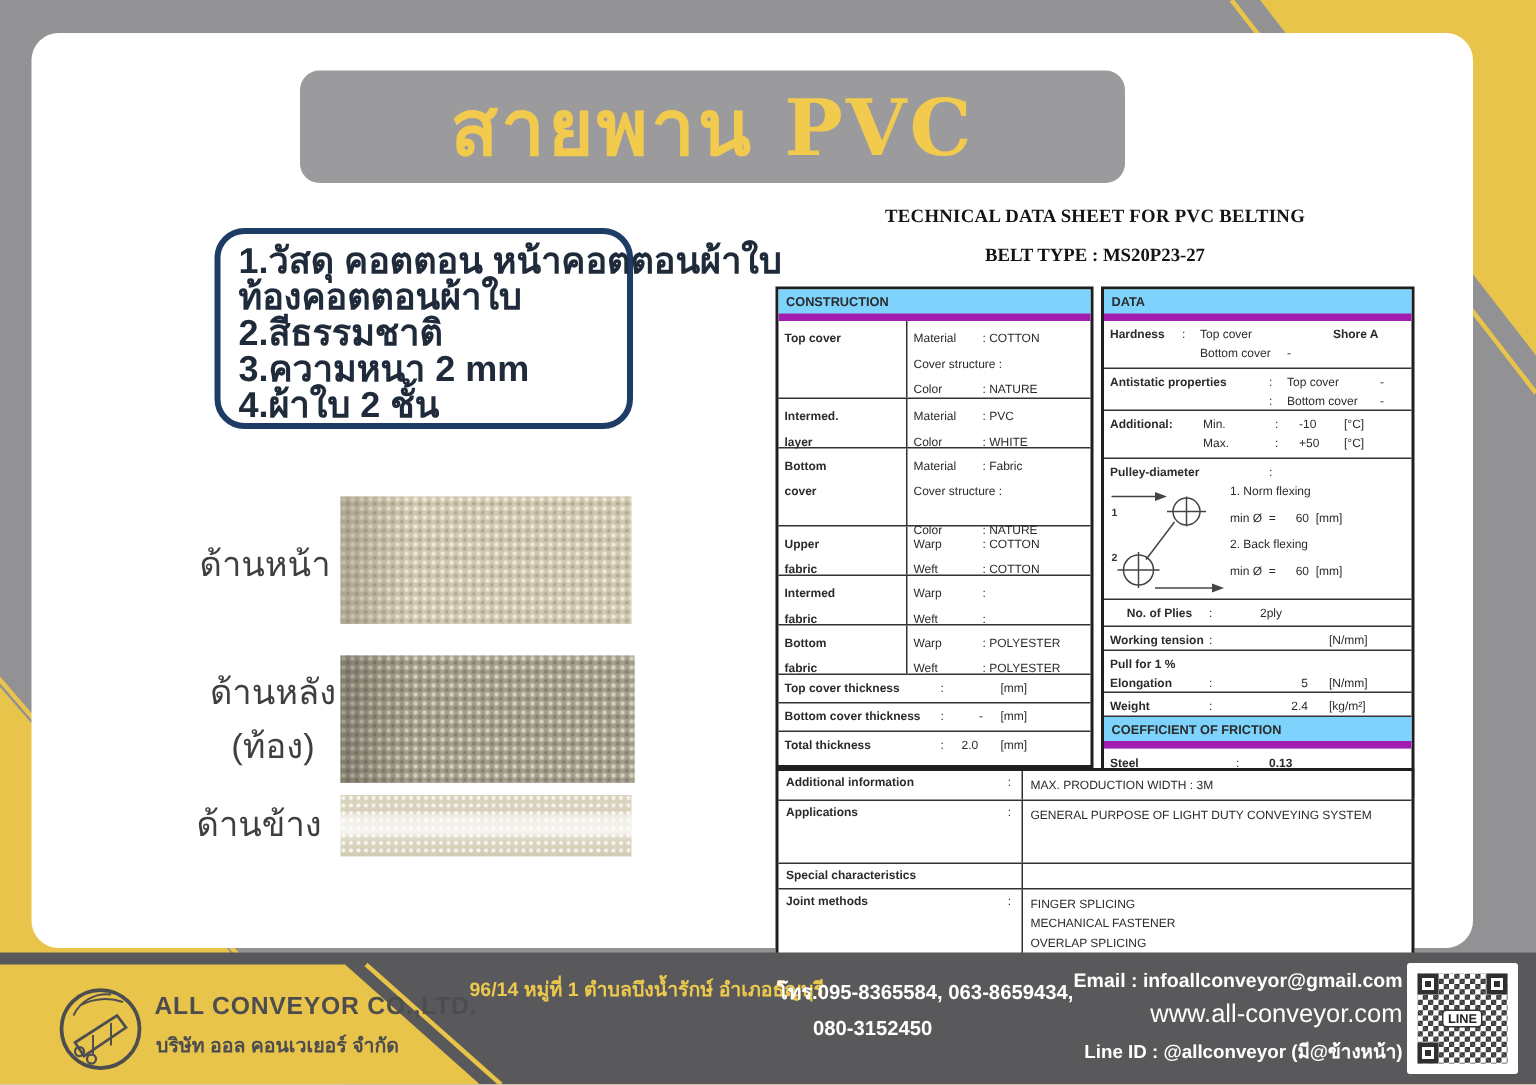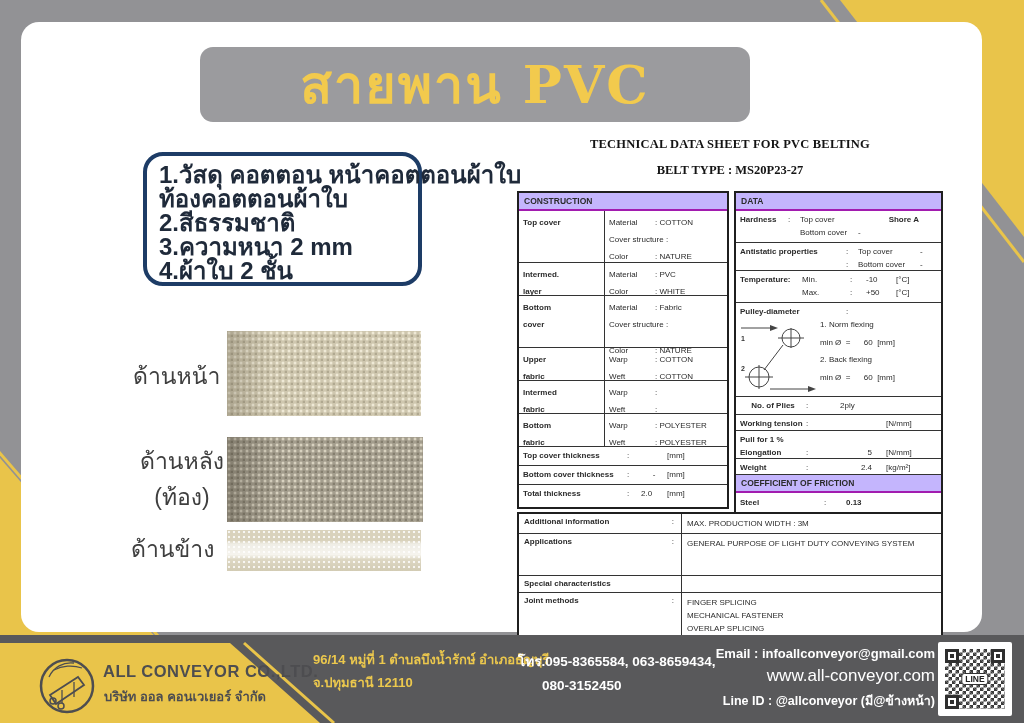--- a/index.html
+++ b/index.html
@@ -48,21 +48,21 @@
   .sheet-title{position:absolute;left:517px;width:426px;text-align:center;
                font-family:"Liberation Serif","DejaVu Serif",serif;font-weight:bold;color:#141414;}
   .st1{top:137px;font-size:12.5px;letter-spacing:.2px;}
   .st2{top:163px;font-size:12.5px;}
 
   .tbl{position:absolute;background:#fff;border:2px solid #1f1f1f;box-sizing:border-box;
        font-size:8px;color:#2b2b2b;line-height:10px;}
   .construction{left:517px;top:191px;width:212px;}
   .data-tbl{left:734px;top:191px;width:209px;}
   .extra-tbl{left:517px;top:512px;width:426px;}
-  .thead{background:#c4b5fd;font-weight:bold;font-size:8.5px;padding:3px 5px;border-bottom:2px solid #a21caf;}
+  .thead{background:#7dd3fc;font-weight:bold;font-size:8.5px;padding:3px 5px;border-bottom:5px solid #a21caf;}
   .b{font-weight:bold;}
 
   .crow{display:flex;border-bottom:1px solid #333;box-sizing:border-box;}
   .clabel{width:86px;border-right:1px solid #333;padding:3px 4px;font-weight:bold;line-height:17px;box-sizing:border-box;}
   .ccontent{flex:1;padding:3px 4px;line-height:17px;}
   .kv{display:flex;}
   .kv .k{min-width:46px;white-space:nowrap;}
   .trow{display:flex;padding:4px 4px;border-bottom:1px solid #333;box-sizing:border-box;}
   .trow .tl{font-weight:bold;width:104px;}
   .trow .tc{width:14px;}
@@ -300,21 +300,21 @@
       <div class="dline">
         <span style="width:106px;"></span>
         <span style="width:12px;">:</span>
         <span style="width:62px;">Bottom cover</span>
         <span>-</span>
       </div>
     </div>
 
     <div class="drow" style="height:32px;">
       <div class="dline">
-        <span class="b" style="width:62px;">Temperature:</span>
+        <span class="b" style="width:62px;">Additional:</span>
         <span style="width:48px;">Min.</span>
         <span style="width:16px;">:</span>
         <span style="width:24px;">-10</span>
         <span style="margin-left:6px;">[°C]</span>
       </div>
       <div class="dline">
         <span style="width:62px;"></span>
         <span style="width:48px;">Max.</span>
         <span style="width:16px;">:</span>
         <span style="width:24px;">+50</span>
@@ -449,21 +449,20 @@
       <line x1="36" y1="25" x2="36" y2="40" stroke-width="1.3"></line>
       <circle cx="15" cy="44" r="3" stroke-width="1.5"></circle>
       <circle cx="23" cy="49" r="3" stroke-width="1.5"></circle>
     </svg>
 
     <div class="f-company-en">ALL CONVEYOR CO.,LTD.</div>
     <div class="f-company-th">บริษัท ออล คอนเวเยอร์ จำกัด</div>
 
     <div class="f-address">
       <div>96/14 หมู่ที่ 1 ตำบลบึงน้ำรักษ์ อำเภอธัญบุรี</div>
-      <div>จ.ปทุมธานี 12110</div>
     </div>
 
     <div class="f-phone">
       <div>โทร.095-8365584, 063-8659434,</div>
       <div class="ind">080-3152450</div>
     </div>
 
     <div class="f-right">
       <div class="f-email">Email : infoallconveyor@gmail.com</div>
       <div class="f-web">www.all-conveyor.com</div>

